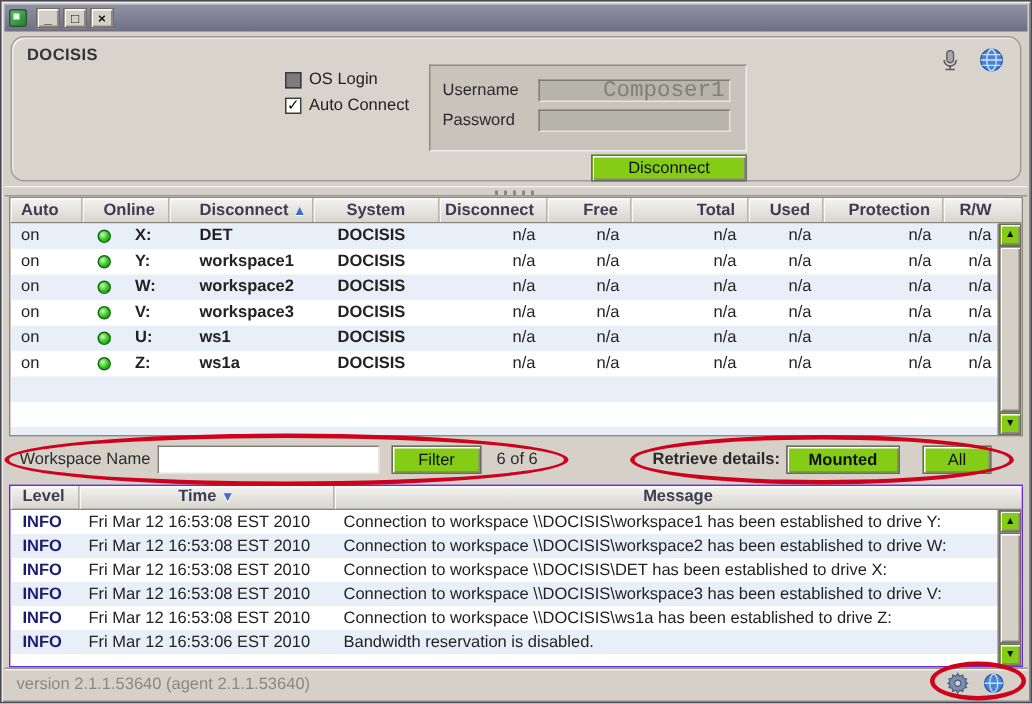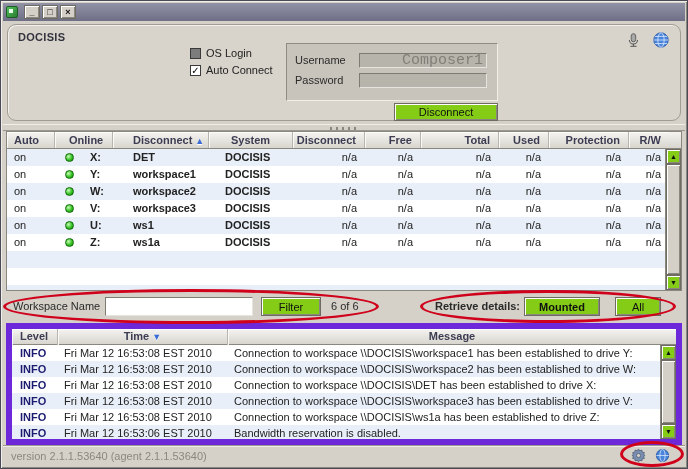--- a/index.html
+++ b/index.html
@@ -79,21 +79,21 @@
   .filter-bar { height:32px; position:relative; }
   .fb-label { position:absolute; left:10px; top:9px; color:#2a2a2a; }
   .fb-input { position:absolute; left:102px; top:6px; width:148px; height:19px; background:#fff; border:1px solid; border-color:#7e7b73 #e6e4de #e6e4de #7e7b73; font-size:11px; padding:0 3px; font-family:"Liberation Sans",sans-serif; }
   .fb-filter { position:absolute; left:258px; top:6px; width:60px; height:19px; }
   .fb-count { position:absolute; left:328px; top:9px; color:#2a2a2a; }
   .fb-retr { position:absolute; left:432px; top:9px; font-weight:bold; color:#2a2a2a; }
   .fb-mounted { position:absolute; left:521px; top:6px; width:76px; height:19px;font-weight:bold; }
   .fb-all { position:absolute; left:612px; top:6px; width:46px; height:19px; }
 
   
-  .log-table { height:122px; margin:0 3px; border:6px solid #6d28d9; background:#fff; position:relative; display:flex; flex-direction:column; overflow:hidden; }
+  .log-table { height:122px; margin:0 3px; border:1px solid #6d28d9; background:#fff; position:relative; display:flex; flex-direction:column; overflow:hidden; }
   .log-grid { display:grid; grid-template-columns:46px 170px 1fr; }
   .lhead { height:16px; background:linear-gradient(to bottom,#f5f4f1,#d8d5ce); border-bottom:1px solid #8a877f; font-weight:bold; color:#3c3c52; }
   .lhead > div { line-height:15px; border-right:1px solid #b8b5ad; box-shadow: inset 1px 1px 0 rgba(255,255,255,.8); }
   .lrow { height:16px; line-height:16px; }
   .lrow.alt { background:#e9eff8; }
   .l-level { padding-left:8px; font-weight:bold; color:#1b1b70; }
   .l-time { padding-left:6px; white-space:nowrap; overflow:hidden; }
   .l-msg { padding-left:6px; white-space:nowrap; overflow:hidden; }
   .log-filler { flex:1; background:#fff; }
 

